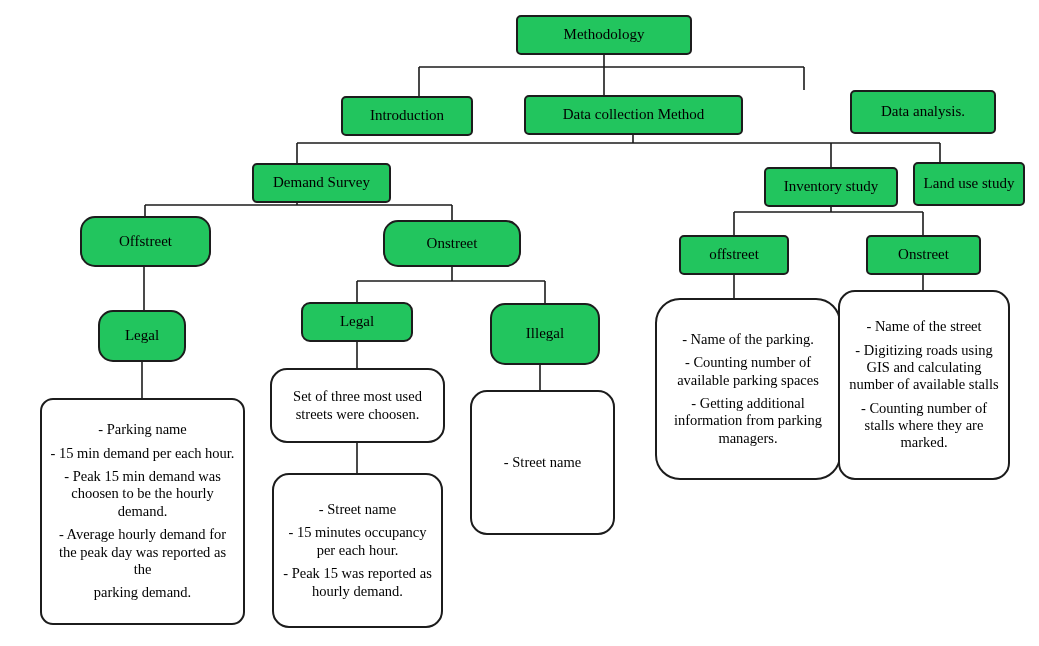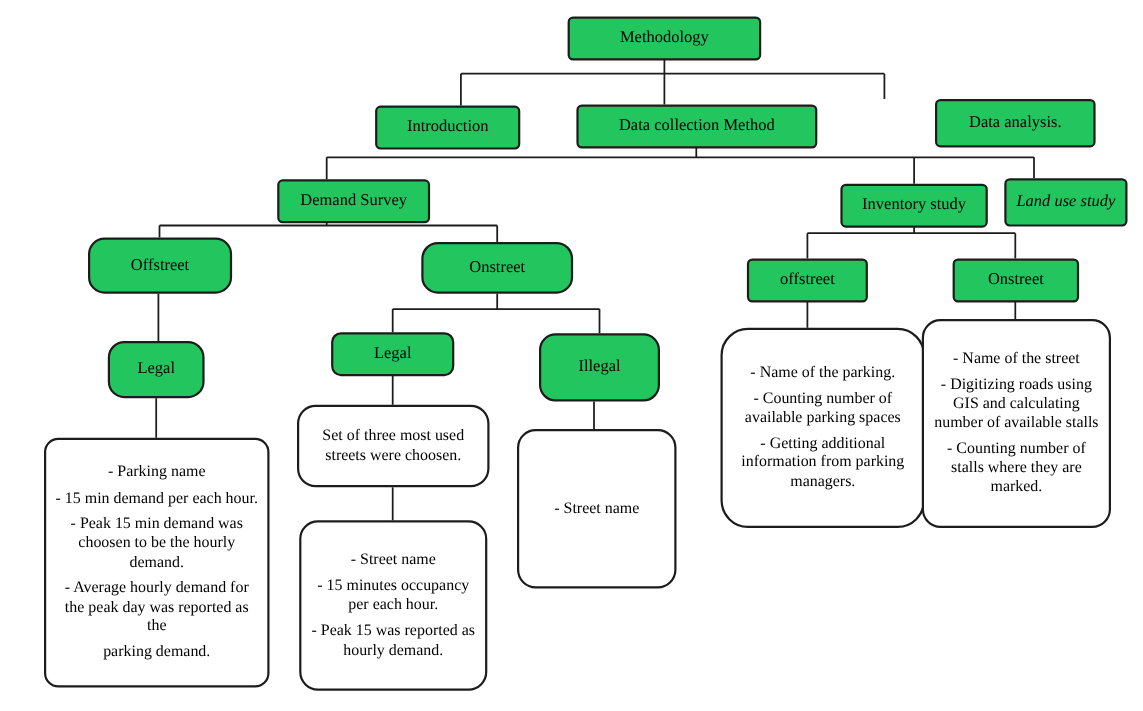--- a/index.html
+++ b/index.html
@@ -77,21 +77,21 @@
   </svg>
 
   <div class="node" style="left:516px;top:15px;width:176px;height:39px;">Methodology</div>
 
   <div class="node" style="left:341px;top:96px;width:132px;height:32px;">Introduction</div>
   <div class="node" style="left:524px;top:95px;width:219px;height:35px;">Data collection Method</div>
   <div class="node" style="left:810px;top:90px;width:146px;height:44px;margin-left:40px;">Data analysis.</div>
 
   <div class="node" style="left:228px;top:163px;width:139px;height:33px;margin-left:24px;">Demand Survey</div>
   <div class="node" style="left:764px;top:167px;width:134px;height:31px;">Inventory study</div>
-  <div class="node" style="left:913px;top:162px;width:112px;height:44px;font-style:italic;">Land use study</div>
+  <div class="node" style="left:913px;top:162px;width:112px;height:44px;">Land use study</div>
 
   <div class="node round" style="left:80px;top:216px;width:131px;height:51px;">Offstreet</div>
   <div class="node round" style="left:383px;top:220px;width:138px;height:47px;">Onstreet</div>
   <div class="node" style="left:679px;top:235px;width:110px;height:30px;">offstreet</div>
   <div class="node" style="left:866px;top:235px;width:115px;height:32px;">Onstreet</div>
 
   <div class="node round" style="left:98px;top:310px;width:88px;height:52px;">Legal</div>
   <div class="node round" style="left:301px;top:302px;width:112px;height:33px;border-radius:9px;">Legal</div>
   <div class="node round" style="left:490px;top:303px;width:110px;height:62px;">Illegal</div>
 

